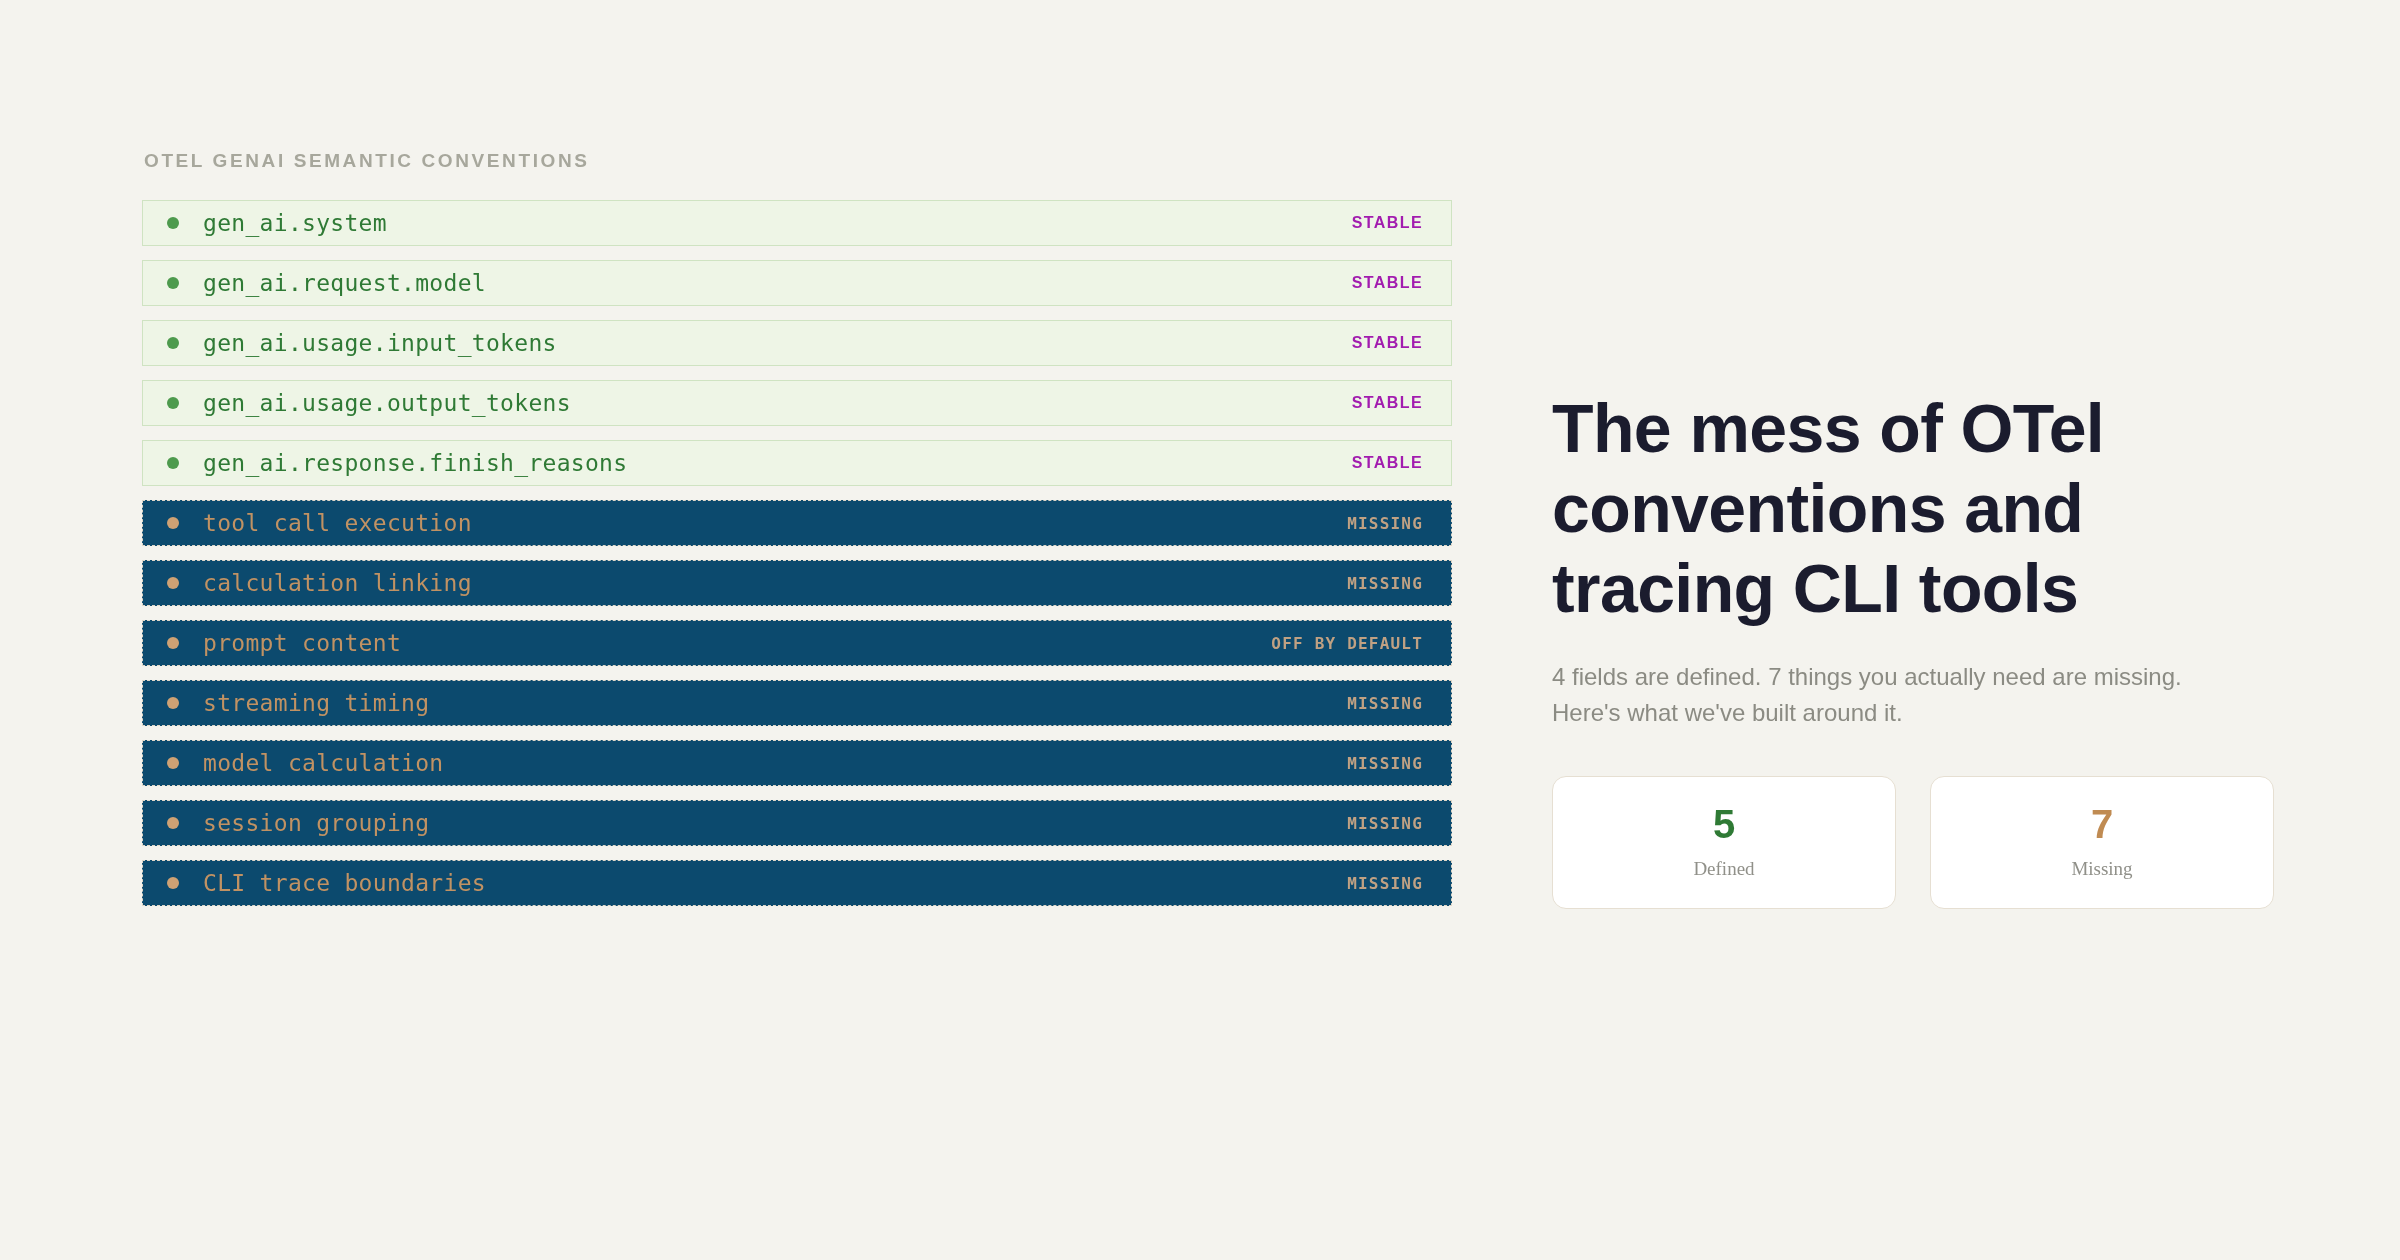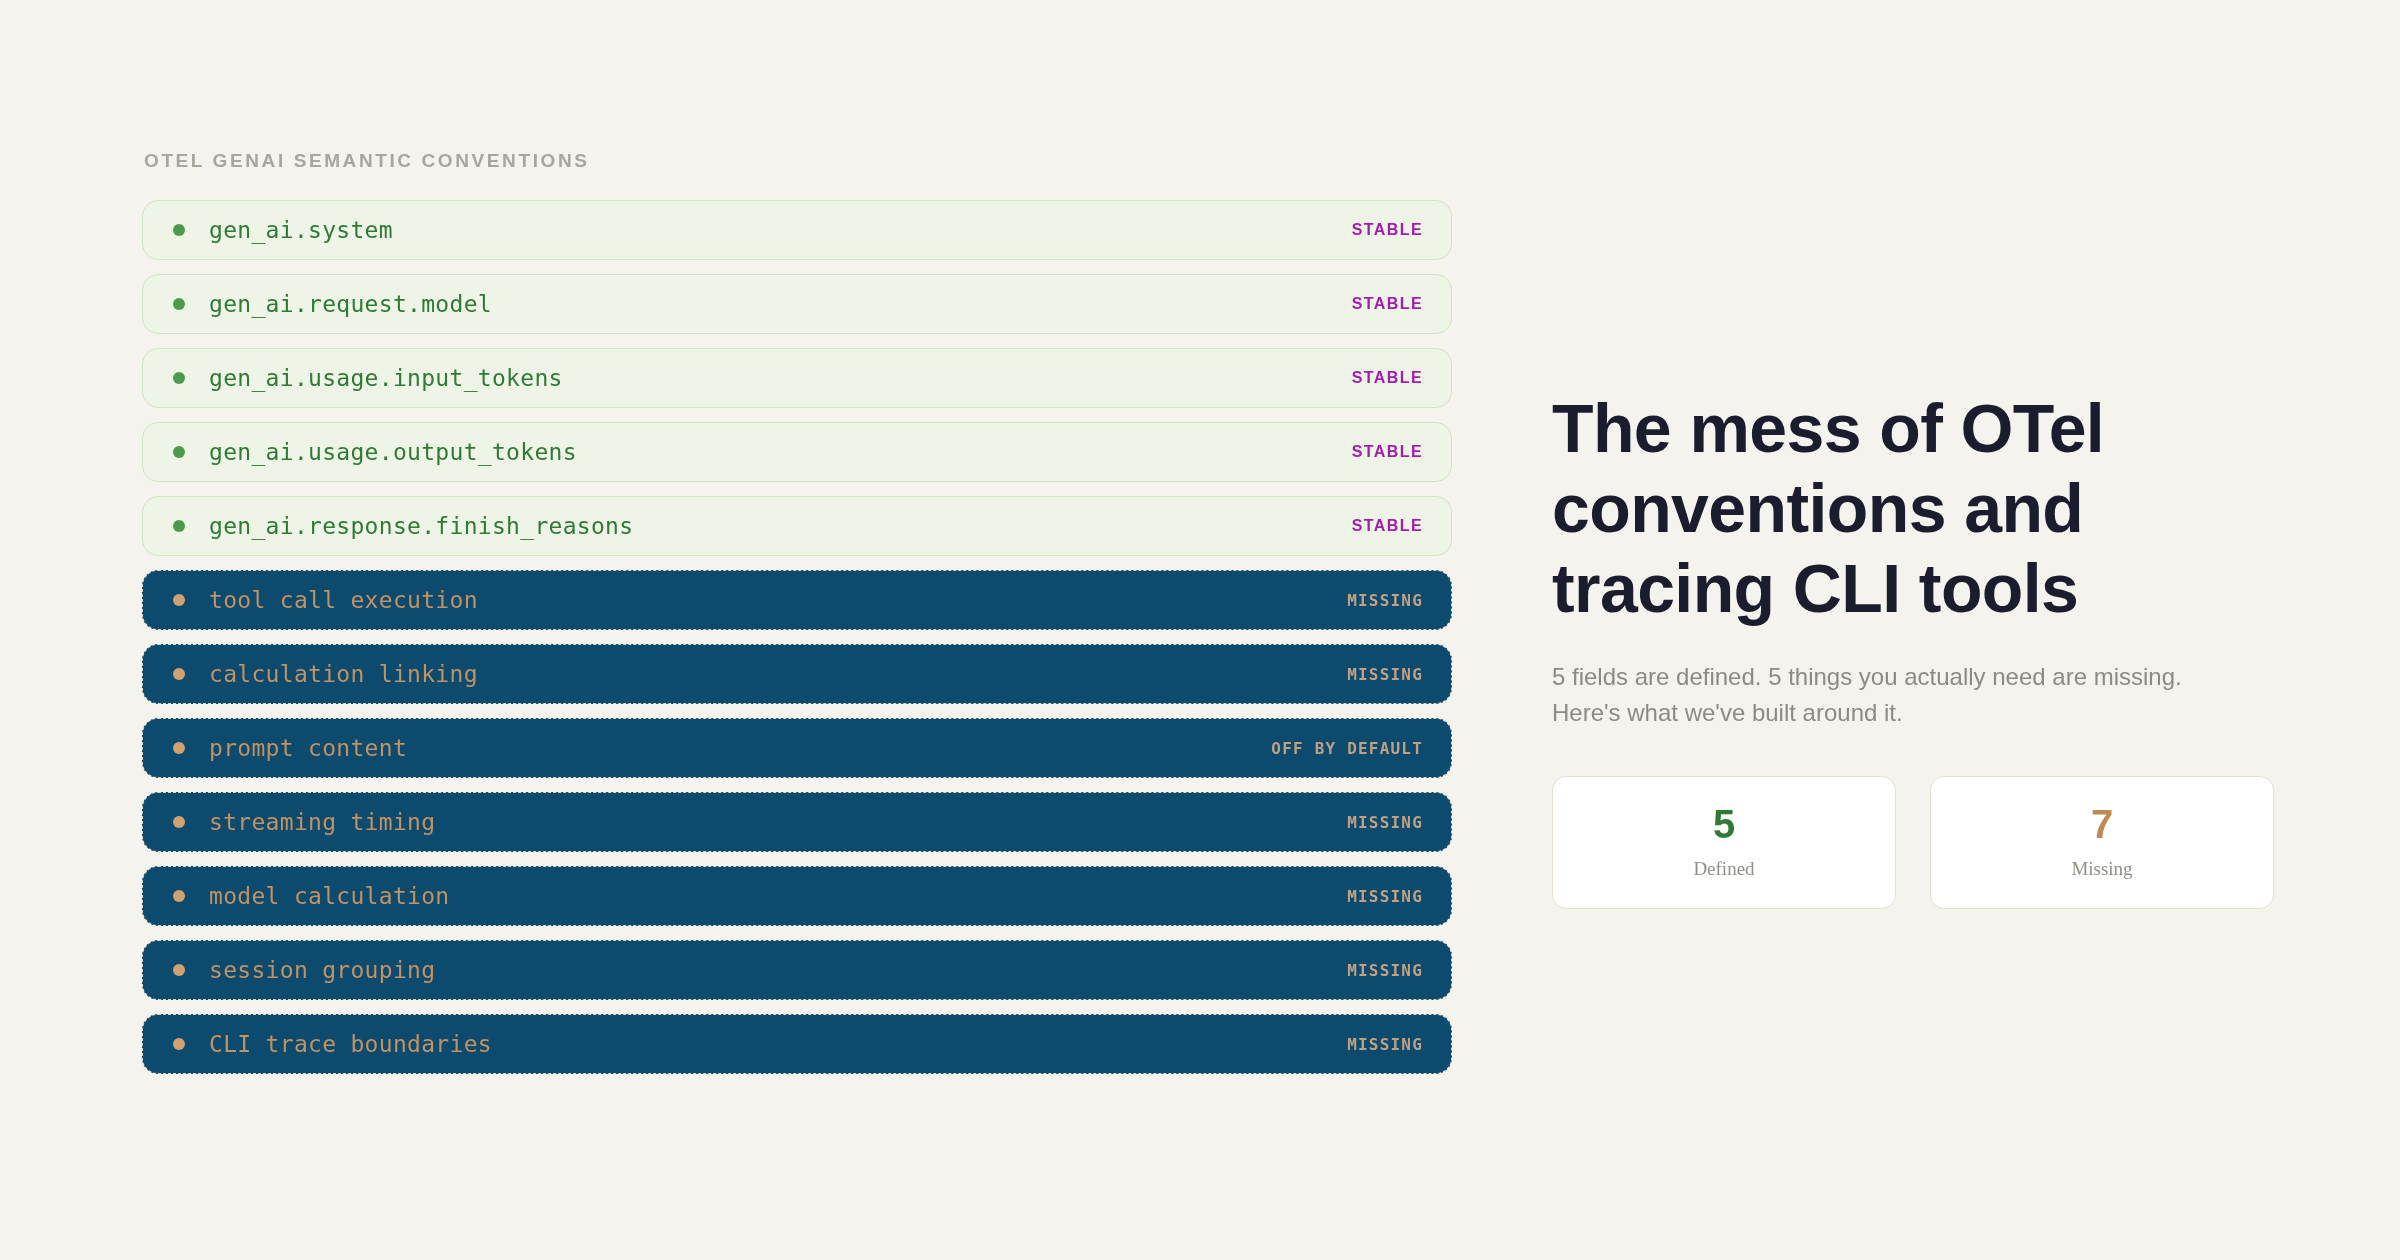--- a/index.html
+++ b/index.html
@@ -40,25 +40,25 @@
 
   .conv-list {
     display: flex;
     flex-direction: column;
     gap: 14px;
   }
 
   .conv-row {
     position: relative;
     box-sizing: border-box;
-    height: 60px;
-    border-radius: 16px;
+    height: 46px;
+    border-radius: 0;
     display: flex;
     align-items: center;
-    padding: 0 28px 0 30px;
+    padding: 0 28px 0 24px;
   }
   .conv-row.stable {
     background: #eef5e6;
     border: 1.5px solid #cfe3c2;
   }
   .conv-row.missing {
     background: #0c4a6e;
     border: 1.5px dashed #ded6c8;
   }
 
@@ -224,21 +224,21 @@
         <div class="conv-row missing">
           <span class="dot tan"></span>
           <span class="row-name">CLI trace boundaries</span>
           <span class="row-badge">MISSING</span>
         </div>
       </div>
   </div>
 
   <div class="right-col">
     <h1 class="headline">The mess of OTel conventions and tracing CLI tools</h1>
-    <p class="subtitle">5 fields are defined. 5 things you actually need are missing. Here's what we've built around it.</p>
+    <p class="subtitle">4 fields are defined. 7 things you actually need are missing. Here's what we've built around it.</p>
     <div class="stats">
         <div class="stat-card">
           <div class="stat-value green">5</div>
           <div class="stat-label">Defined</div>
         </div>
         <div class="stat-card">
           <div class="stat-value tan">7</div>
           <div class="stat-label">Missing</div>
         </div>
       </div>

